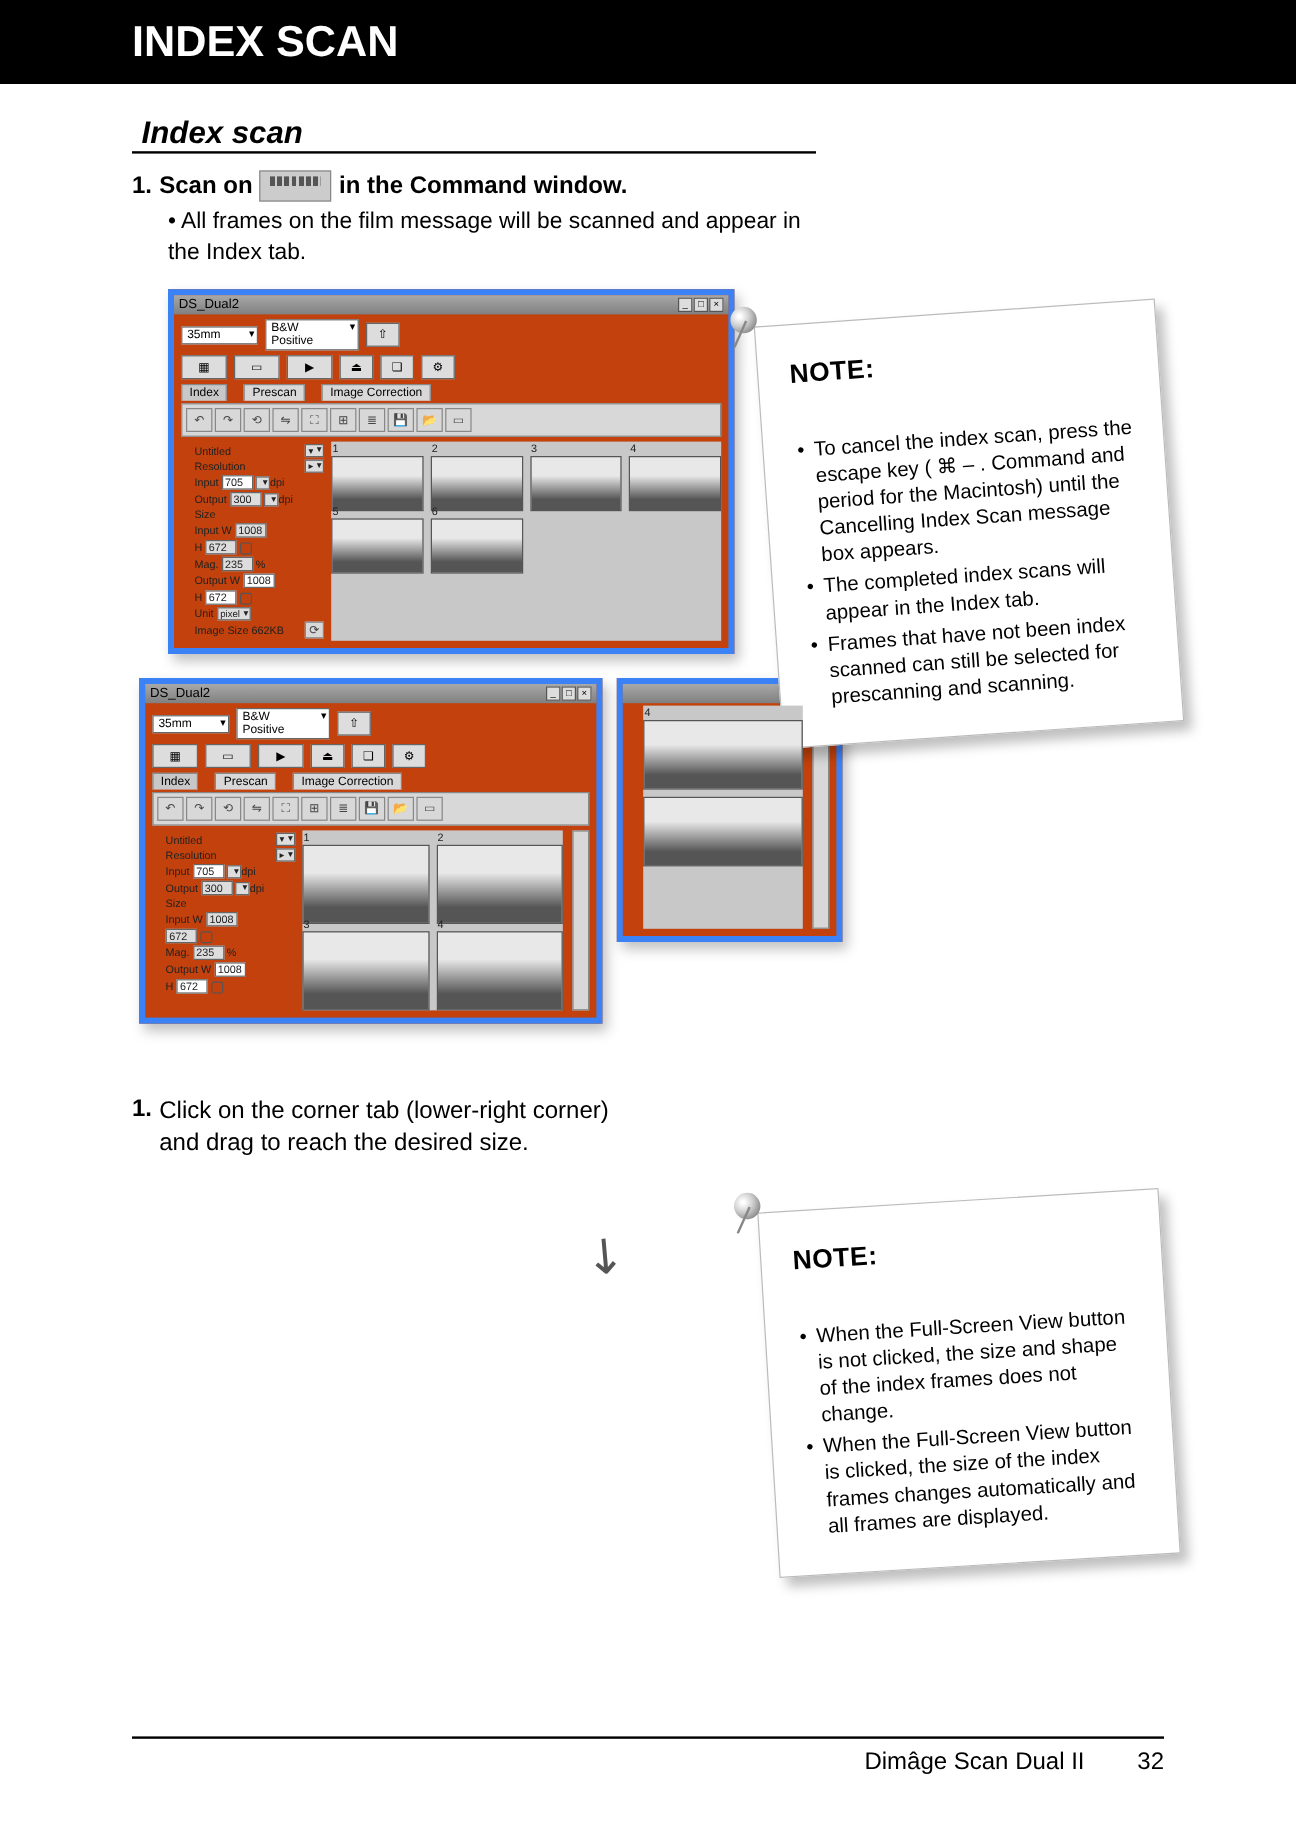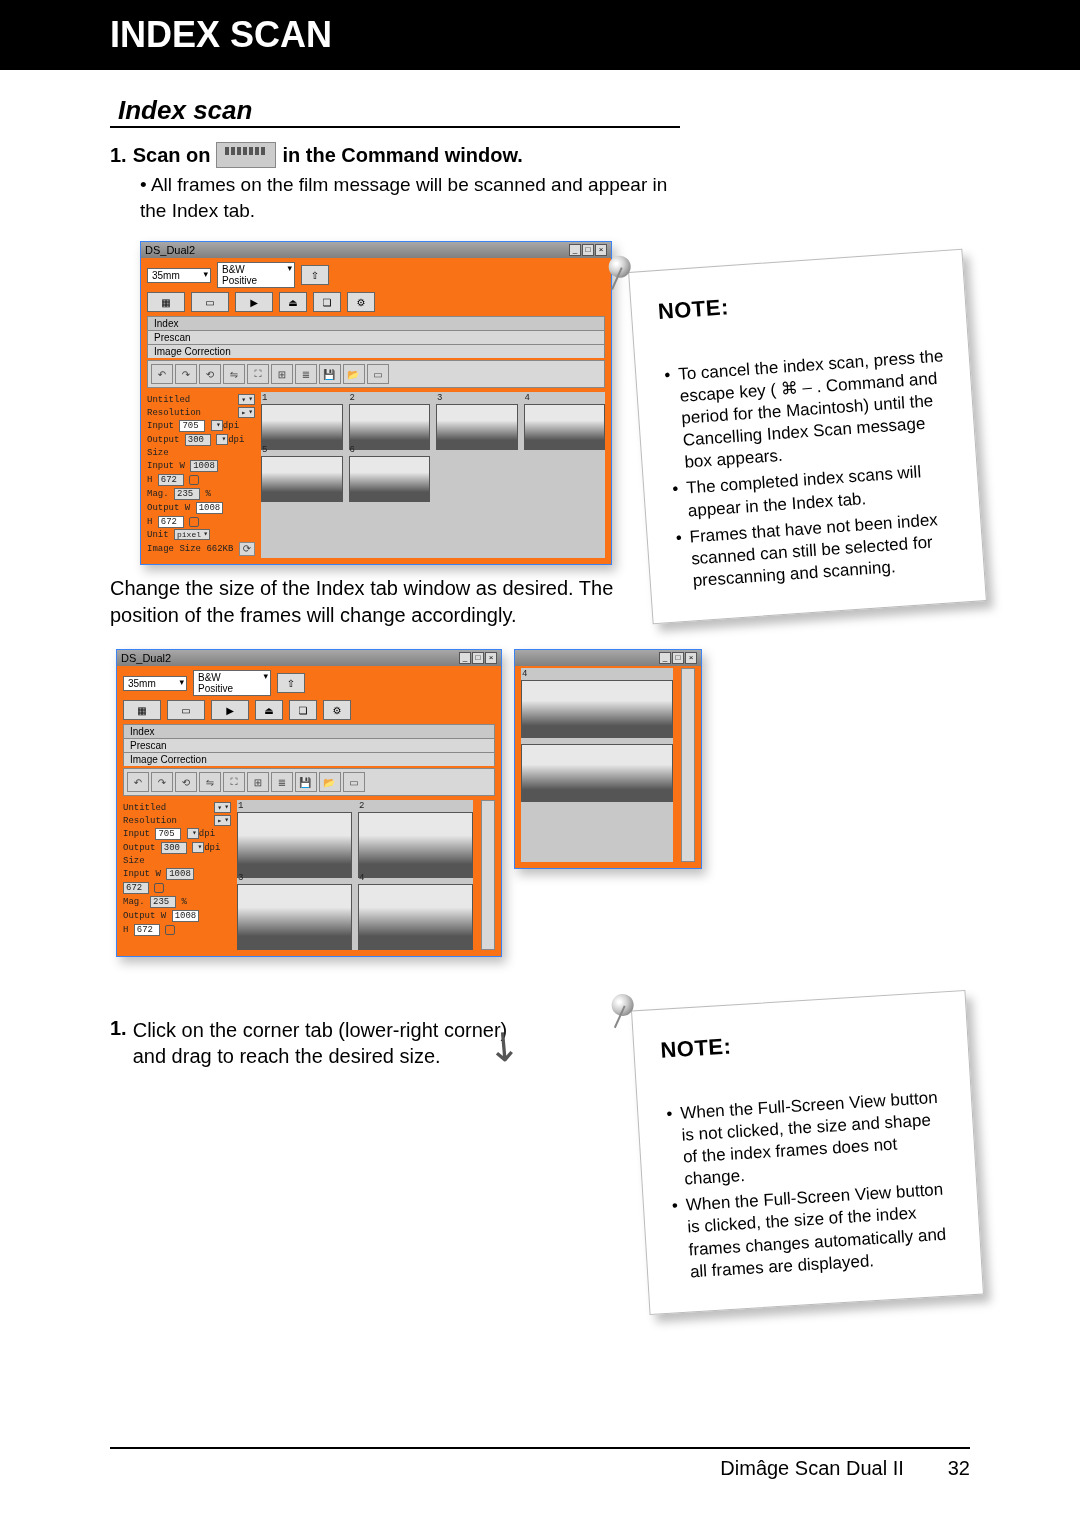--- a/index.html
+++ b/index.html
@@ -86,22 +86,22 @@
     max-width: 540px;
   }
   .body-text {
     font-size: 20px;
     margin-top: 10px;
     max-width: 560px;
     line-height: 1.35;
   }
   
   .window {
-    background: #f97316;
-    border: 1px solid #3b82f6;
+    background: #c2410c;
+    border: 5px solid #3b82f6;
     box-shadow: 4px 6px 10px rgba(0,0,0,0.25);
     font-family: Arial, sans-serif;
   }
   .win-title {
     background: linear-gradient(#a8a8a8,#808080);
     color: #000;
     font-size: 11px;
     padding: 2px 4px;
     display: flex;
     justify-content: space-between;
@@ -139,24 +139,23 @@
   }
   .btn {
     background: #ddd;
     border: 1px solid #666;
     width: 28px; height: 20px;
     font-size: 10px;
     display:flex;align-items:center;justify-content:center;
   }
   .tabs {
     display: flex;
-    gap: 0;
+    gap: 14px;
     padding: 0 6px;
     font-size: 10px;
-    flex-direction: column;
   }
   .tab {
     background: #d8d8d8;
     border: 1px solid #888;
     border-bottom: none;
     padding: 1px 6px;
   }
   .tab.sel { background: #c8c8c8; }
   .toolrow {
     margin: 2px 6px;
@@ -169,23 +168,22 @@
   .tbtn {
     width: 22px; height: 20px;
     background: #d8d8d8;
     border: 1px solid #888;
     font-size: 10px;
     display:flex;align-items:center;justify-content:center;
     color:#444;
   }
   .wbody {
     display: flex;
-    padding: 2px 6px 6px 6px;
+    padding: 2px 6px 6px 17px;
     gap: 6px;
-    font-family: Liberation Mono, monospace;
   }
   .sidepanel {
     width: 108px;
     font-size: 9px;
     color: #222;
   }
   .sidepanel .lbl { display:flex; justify-content:space-between; align-items:center; margin: 2px 0; }
   .sidepanel .fld { background:#fff; border:1px solid #666; padding:0 2px; min-width:26px; display:inline-block; font-size:9px;}
   .sidepanel .unitdd { background:#ddd; border:1px solid #666; font-size:8px; padding:0 8px 0 2px; position:relative;}
   .sidepanel .unitdd::after{content:"▾"; position:absolute; right:1px; top:-1px; font-size:8px;}
@@ -432,21 +430,20 @@
           <div class="pin"></div>
         </div>
       <div class="note-title">NOTE:</div>
       <ul class="note-list">
         <li>To cancel the index scan, press the escape key ( ⌘ – . Command and period for the Macintosh) until the Cancelling Index Scan message box appears.</li>
         <li>The completed index scans will appear in the Index tab.</li>
         <li>Frames that have not been index scanned can still be selected for prescanning and scanning.</li>
       </ul>
     </div>
 
-    <div class="body-text">Change the size of the Index tab window as desired. The position of the frames will change accordingly.</div>
 
     <div style="display:flex; gap:12px; margin-top:20px; margin-left:6px; align-items:flex-start;">
 
       <div class="window" style="width:386px;">
         <div class="win-title">
           <span>DS_Dual2</span>
           <span class="win-ctrl">
               <span>_</span>
               <span>□</span>
               <span>×</span>

